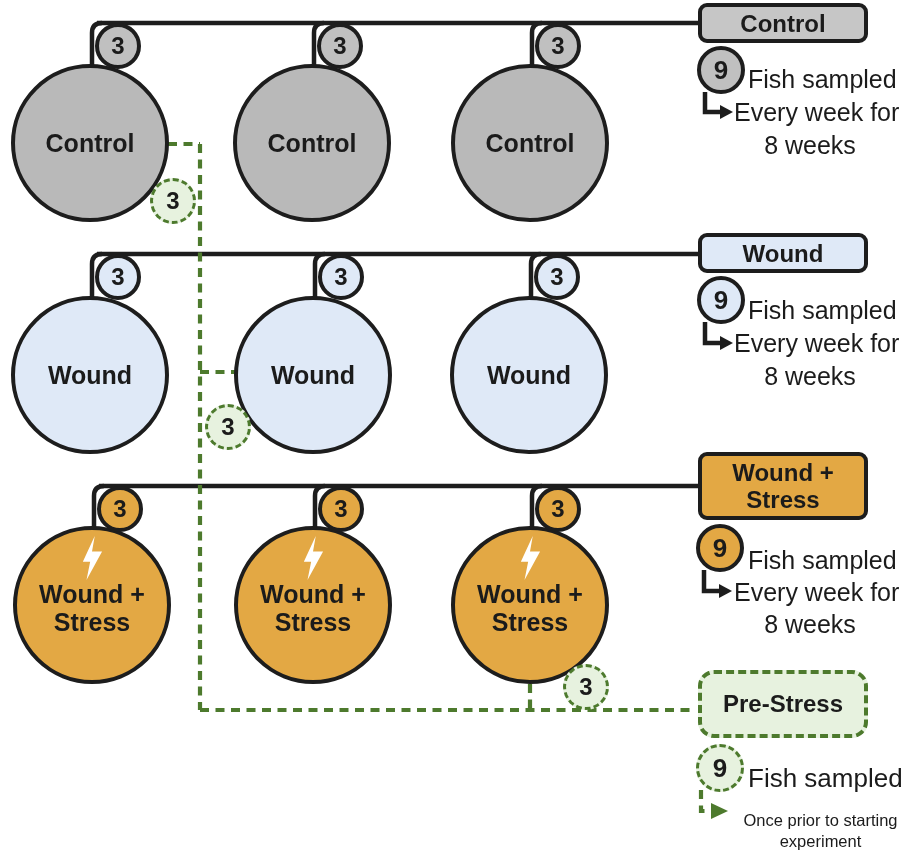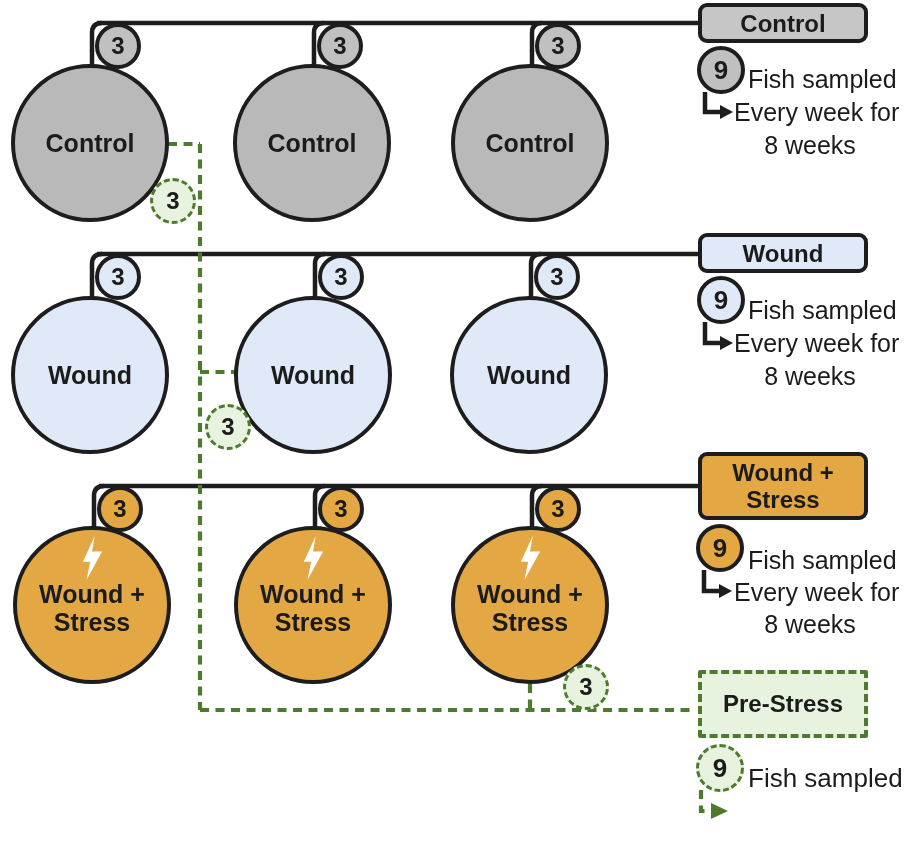--- a/index.html
+++ b/index.html
@@ -50,21 +50,21 @@
   .note{position:absolute;font-size:25px;line-height:30px;white-space:nowrap;}
   .note.center{white-space:normal;text-align:center;}
   .marker{
     position:absolute;width:46px;height:46px;border-radius:50%;
     border:3.5px dashed #4d7a2d;background:#e7f2df;box-sizing:border-box;
     display:flex;align-items:center;justify-content:center;
     font-weight:bold;font-size:24px;color:#1b1b1b;
   }
   .psbox{
     position:absolute;left:698px;top:670px;width:170px;height:68px;
-    border:4px dashed #4d7a2d;border-radius:2px;background:#e7f2df;box-sizing:border-box;
+    border:4px dashed #4d7a2d;border-radius:16px;background:#e7f2df;box-sizing:border-box;
     display:flex;align-items:center;justify-content:center;
     font-weight:bold;font-size:24px;
   }
   .psbadge{
     position:absolute;left:696px;top:744px;width:48px;height:48px;border-radius:50%;
     border:3.5px dashed #4d7a2d;background:#e7f2df;box-sizing:border-box;
     display:flex;align-items:center;justify-content:center;
     font-weight:bold;font-size:26px;
   }
   .psnote1{position:absolute;left:748px;top:763px;font-size:26px;white-space:nowrap;}
@@ -216,14 +216,15 @@
       <span>3</span>
     </div>
 
   <div class="psbox">
       <span>Pre-Stress</span>
     </div>
   <div class="psbadge">
       <span>9</span>
     </div>
   <div class="psnote1">Fish sampled</div>
+  <div class="psnote2">Once prior to starting experiment</div>
 
 </div>
 
 </body></html>

